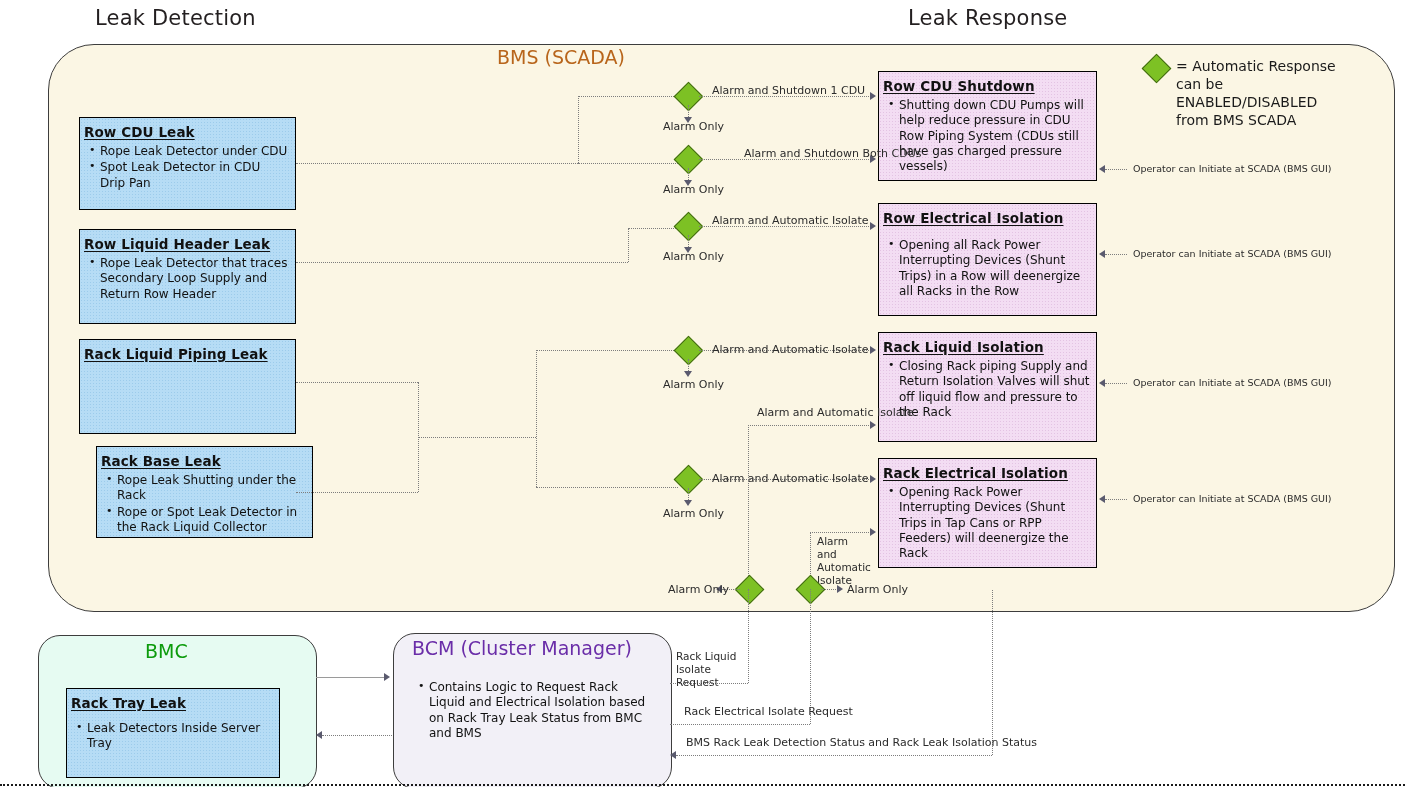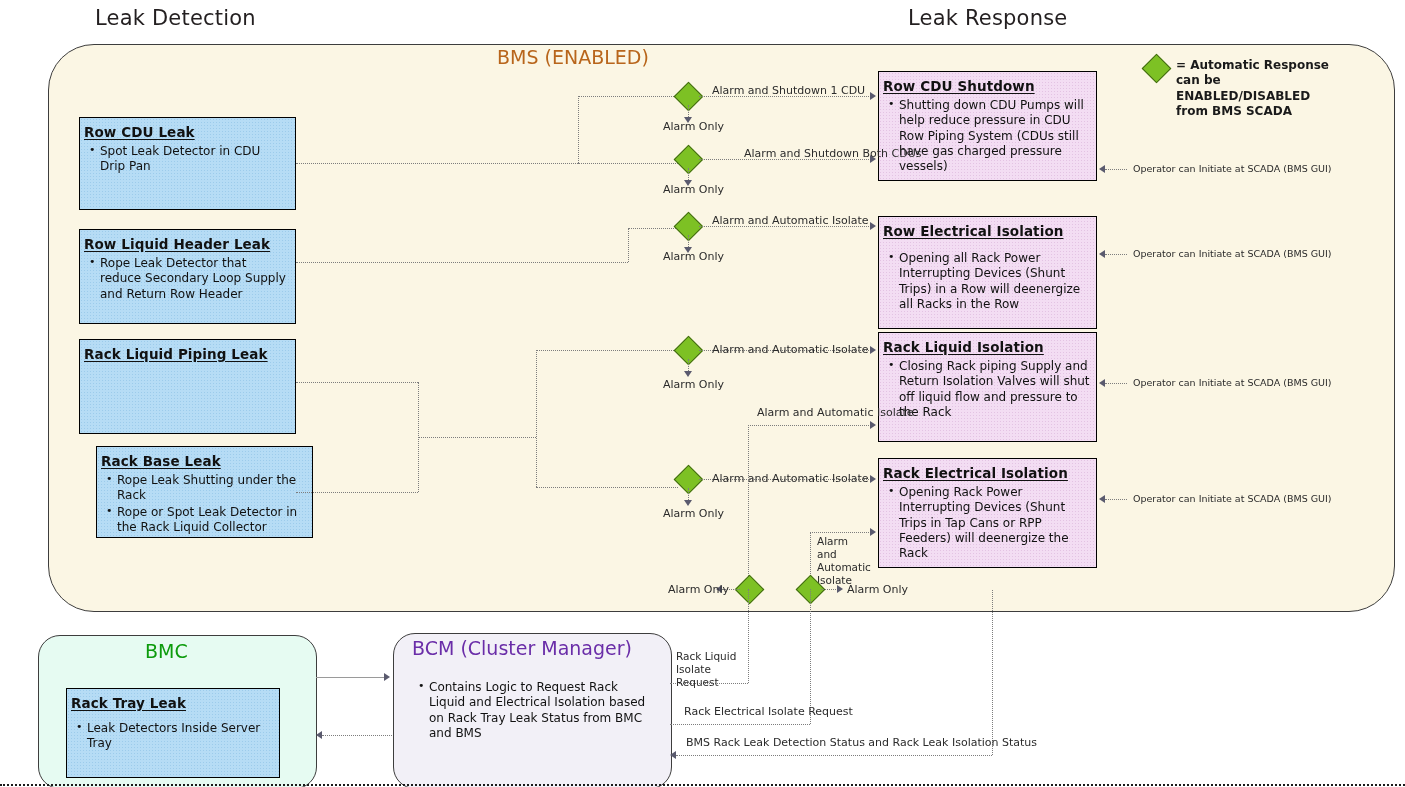--- a/index.html
+++ b/index.html
@@ -84,52 +84,53 @@
     transform:rotate(45deg);
   }
   .diamond-wrap{width:19px;height:19px;}
 
   
   .elabel{font-size:11px;color:#2b2b2b;white-space:nowrap;line-height:1.25;}
   .elabel-w{font-size:10.5px;color:#2b2b2b;line-height:1.25;}
   .elabel-sm{font-size:9.5px;color:#2b2b2b;white-space:nowrap;line-height:1.25;}
 
   
-  .legend-text{font-size:12px;color:#1a1a1a;line-height:1.28;width:160px;font-weight:bold;}
+  .legend-text{font-size:14px;color:#1a1a1a;line-height:1.28;width:160px;}
 
   
   .bottom-rule{left:0;top:784px;width:1405px;height:0;border-top:2px dotted #1a1a1a;}
 </style>
 </head>
 <body>
 
 <div id="stage">
 
   <div class="abs colhdr" style="left:95px;top:6px;">Leak Detection</div>
   <div class="abs colhdr" style="left:908px;top:6px;">Leak Response</div>
 
   <div class="abs bms-container"></div>
-  <div class="abs bms-title">BMS (ENABLED)</div>
+  <div class="abs bms-title">BMS (SCADA)</div>
 
   <div class="abs diamond-wrap" style="left:1146px;top:58px;">
     <div class="diamond"></div>
   </div>
   <div class="abs legend-text" style="left:1176px;top:58px;">= Automatic Response can be ENABLED/DISABLED from BMS SCADA</div>
 
   <div class="abs card card-blue" style="left:79px;top:117px;width:217px;height:93px;">
     <div class="card-title">Row CDU Leak</div>
     <ul class="blist">
+      <li>Rope Leak Detector under CDU</li>
       <li>Spot Leak Detector in CDU Drip Pan</li>
     </ul>
   </div>
 
   <div class="abs card card-blue" style="left:79px;top:229px;width:217px;height:95px;">
     <div class="card-title">Row Liquid Header Leak</div>
     <ul class="blist">
-      <li>Rope Leak Detector that reduce Secondary Loop Supply and Return Row Header</li>
+      <li>Rope Leak Detector that traces Secondary Loop Supply and Return Row Header</li>
     </ul>
   </div>
 
   <div class="abs card card-blue" style="left:79px;top:339px;width:217px;height:95px;">
     <div class="card-title">Rack Liquid Piping Leak</div>
   </div>
 
   <div class="abs card card-blue" style="left:79px;top:446px;width:217px;height:92px;margin-left:17px;">
     <div class="card-title">Rack Base Leak</div>
     <ul class="blist">
@@ -138,21 +139,21 @@
     </ul>
   </div>
 
   <div class="abs card card-pink" style="left:878px;top:71px;width:219px;height:110px;">
     <div class="card-title">Row CDU Shutdown</div>
     <ul class="blist">
       <li>Shutting down CDU Pumps will help reduce pressure in CDU Row Piping System (CDUs still have gas charged pressure vessels)</li>
     </ul>
   </div>
 
-  <div class="abs card card-pink" style="left:878px;top:216px;width:219px;height:113px;">
+  <div class="abs card card-pink" style="left:878px;top:203px;width:219px;height:113px;">
     <div class="card-title">Row Electrical Isolation</div>
     <ul class="blist" style="margin-top:12px;">
       <li>Opening all Rack Power Interrupting Devices (Shunt Trips) in a Row will deenergize all Racks in the Row</li>
     </ul>
   </div>
 
   <div class="abs card card-pink" style="left:878px;top:332px;width:219px;height:110px;">
     <div class="card-title">Rack Liquid Isolation</div>
     <ul class="blist">
       <li>Closing Rack piping Supply and Return Isolation Valves will shut off liquid flow and pressure to the Rack</li>

